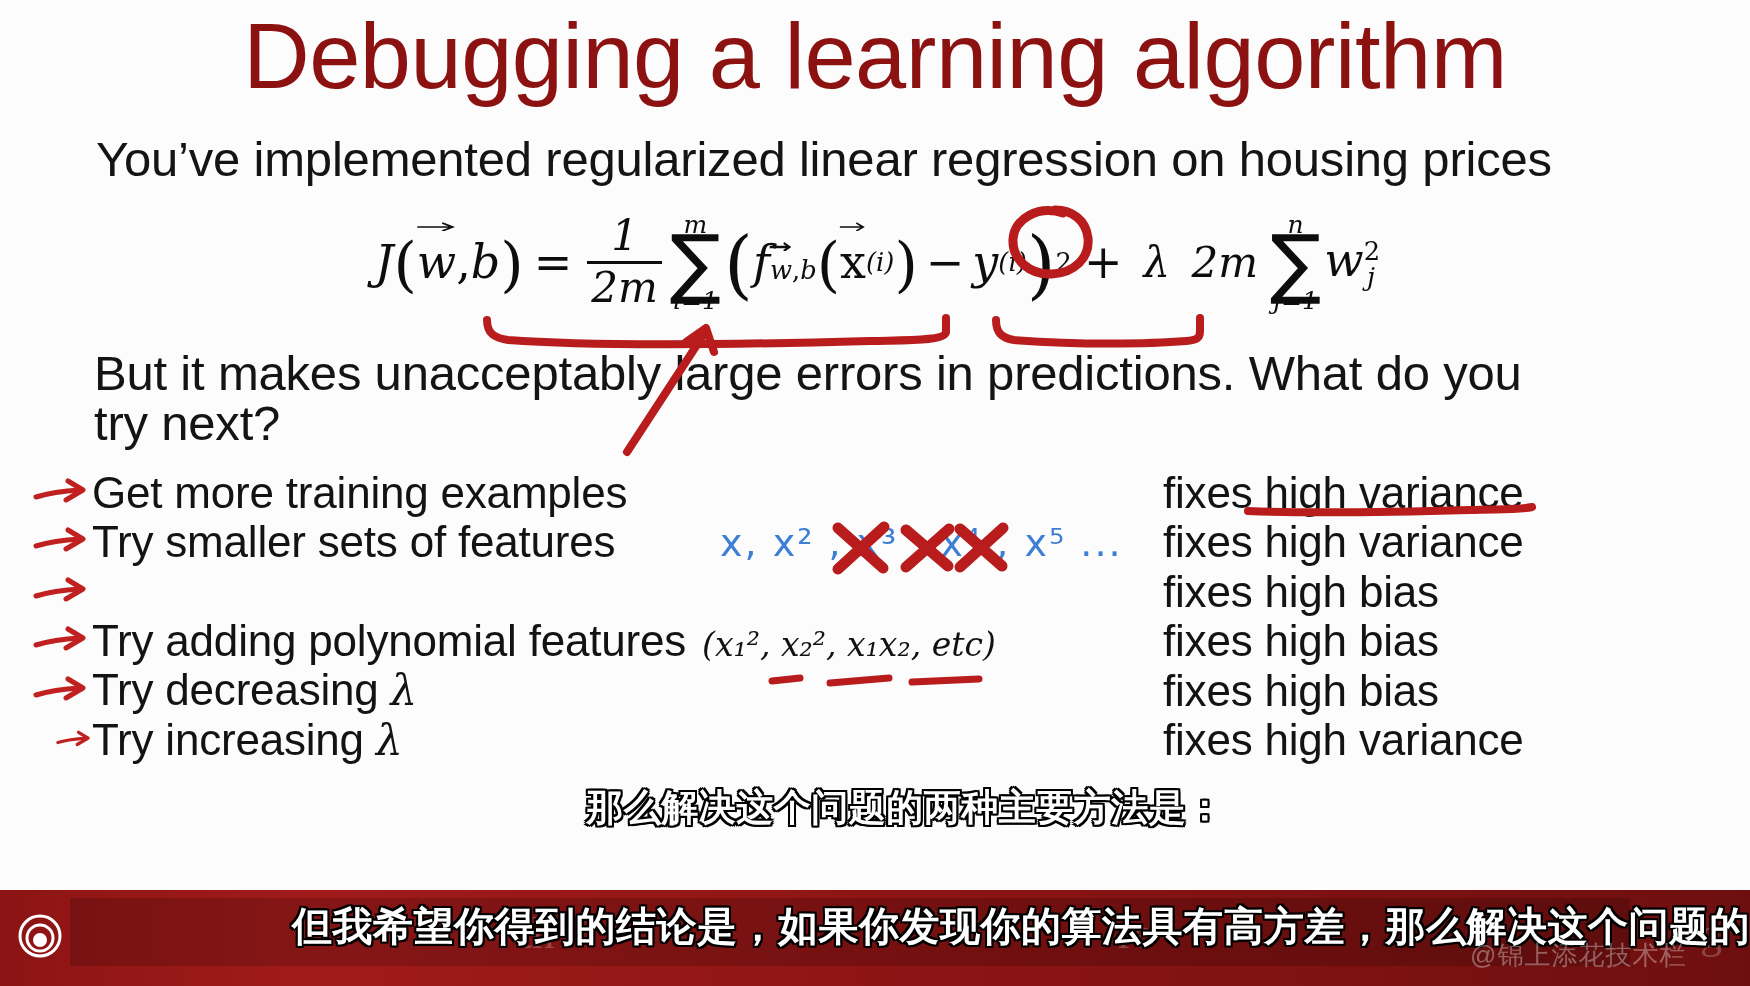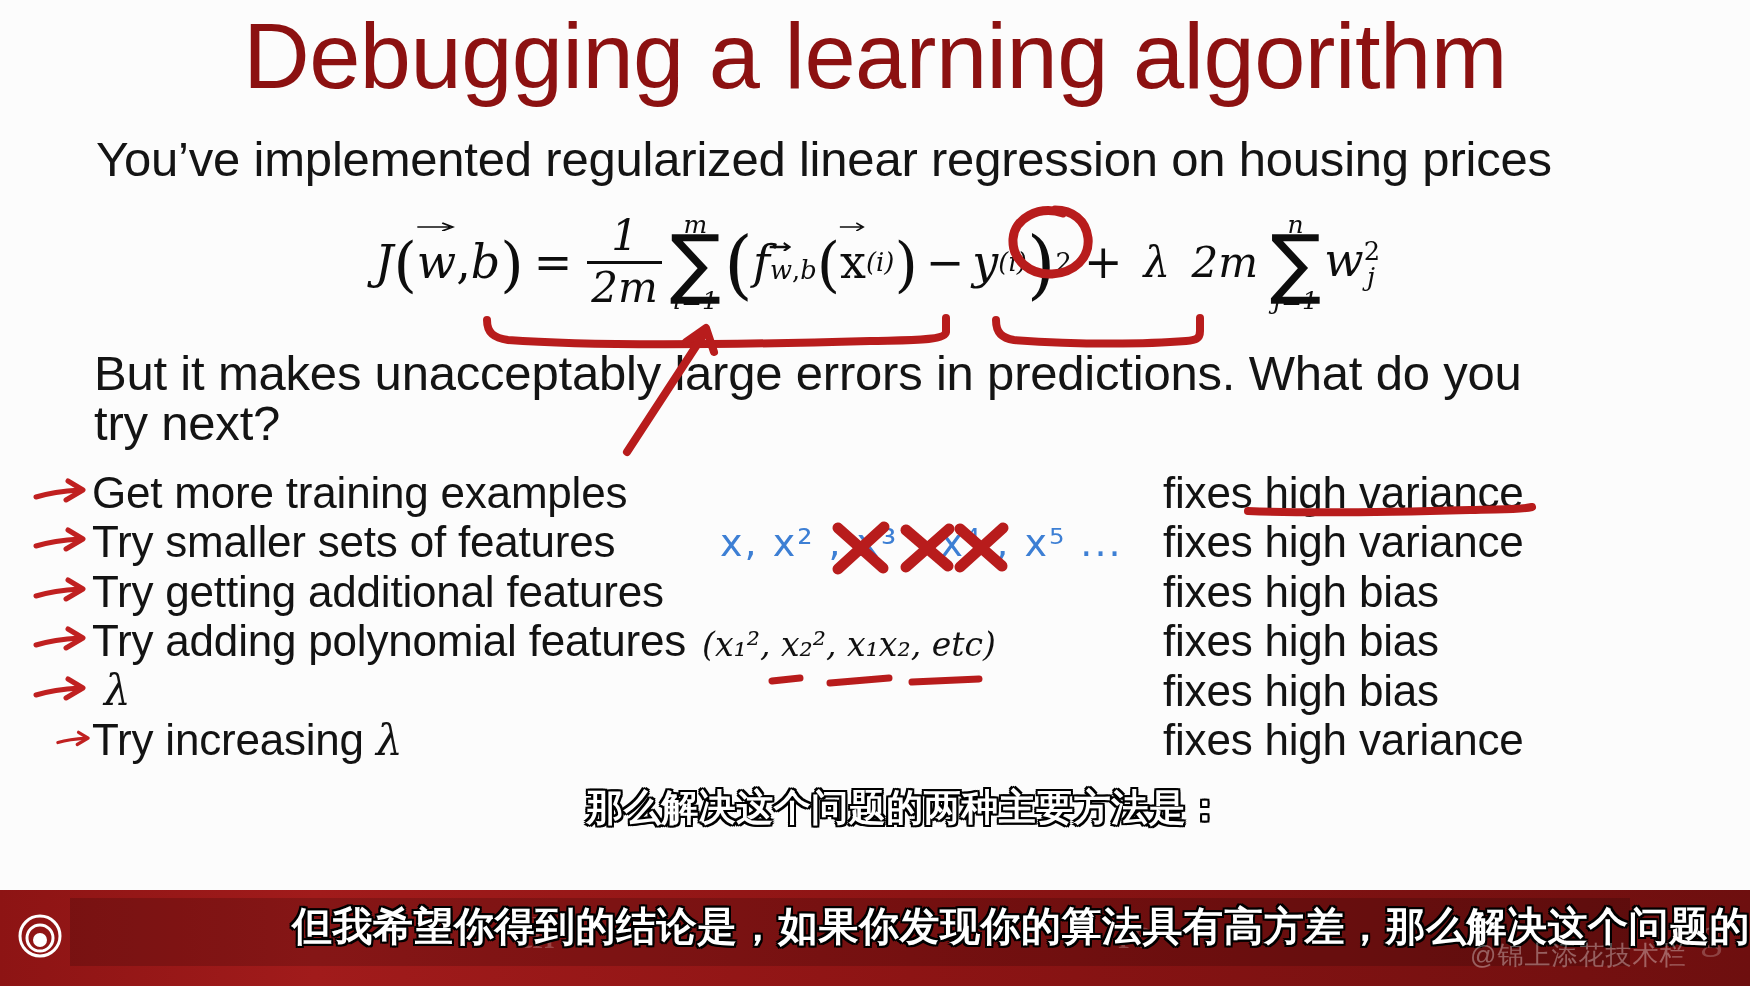--- a/index.html
+++ b/index.html
@@ -354,23 +354,20 @@
       <div class="fixes">fixes high variance</div>
     </div>
 
     <div class="row">
       <div class="arrow-cell">
         <svg width="56" height="30" viewBox="0 0 56 30">
             <path d="M3 19 C16 15, 30 13, 47 12" stroke="#c02020" stroke-width="5" fill="none" stroke-linecap="round"></path>
             <path d="M35 3 L50 12 L33 22" stroke="#c02020" stroke-width="5" fill="none" stroke-linecap="round" stroke-linejoin="round"></path>
           </svg>
       </div>
-      <div class="row-left">
-        <span class="row-label">Try getting additional features</span>
-      </div>
       <div class="fixes">fixes high bias</div>
     </div>
 
     <div class="row">
       <div class="arrow-cell">
         <svg width="56" height="30" viewBox="0 0 56 30">
             <path d="M3 19 C16 15, 30 13, 47 12" stroke="#c02020" stroke-width="5" fill="none" stroke-linecap="round"></path>
             <path d="M35 3 L50 12 L33 22" stroke="#c02020" stroke-width="5" fill="none" stroke-linecap="round" stroke-linejoin="round"></path>
           </svg>
       </div>
@@ -382,20 +379,21 @@
     </div>
 
     <div class="row">
       <div class="arrow-cell">
         <svg width="56" height="30" viewBox="0 0 56 30">
             <path d="M3 19 C16 15, 30 13, 47 12" stroke="#c02020" stroke-width="5" fill="none" stroke-linecap="round"></path>
             <path d="M35 3 L50 12 L33 22" stroke="#c02020" stroke-width="5" fill="none" stroke-linecap="round" stroke-linejoin="round"></path>
           </svg>
       </div>
       <div class="row-left">
+        <span class="row-label">Try decreasing</span>
         <span class="row-label row-lam" style="margin-left:12px">λ</span>
       </div>
       <div class="fixes">fixes high bias</div>
     </div>
 
     <div class="row">
       <div class="arrow-cell" style="padding-left:26px">
         <svg width="56" height="30" viewBox="0 0 56 30">
             <path d="M3 19 C16 15, 30 13, 47 12" stroke="#c02020" stroke-width="5" fill="none" stroke-linecap="round"></path>
             <path d="M35 3 L50 12 L33 22" stroke="#c02020" stroke-width="5" fill="none" stroke-linecap="round" stroke-linejoin="round"></path>

